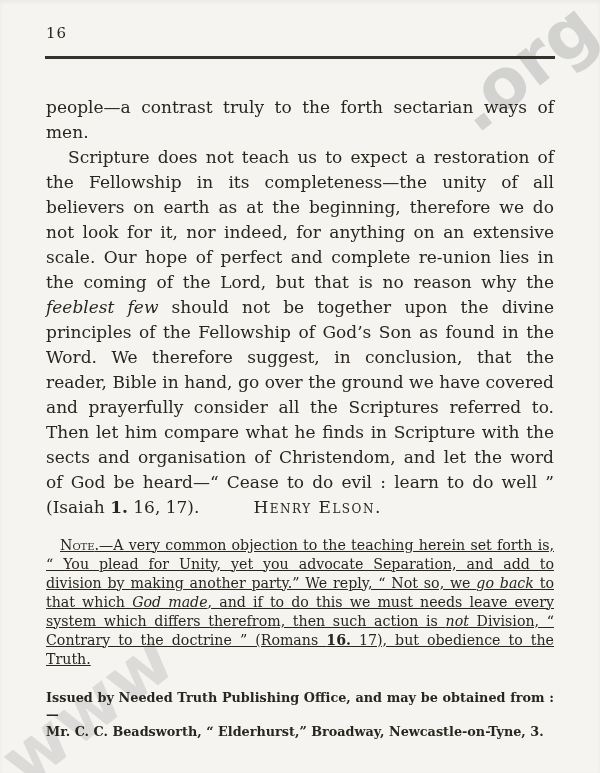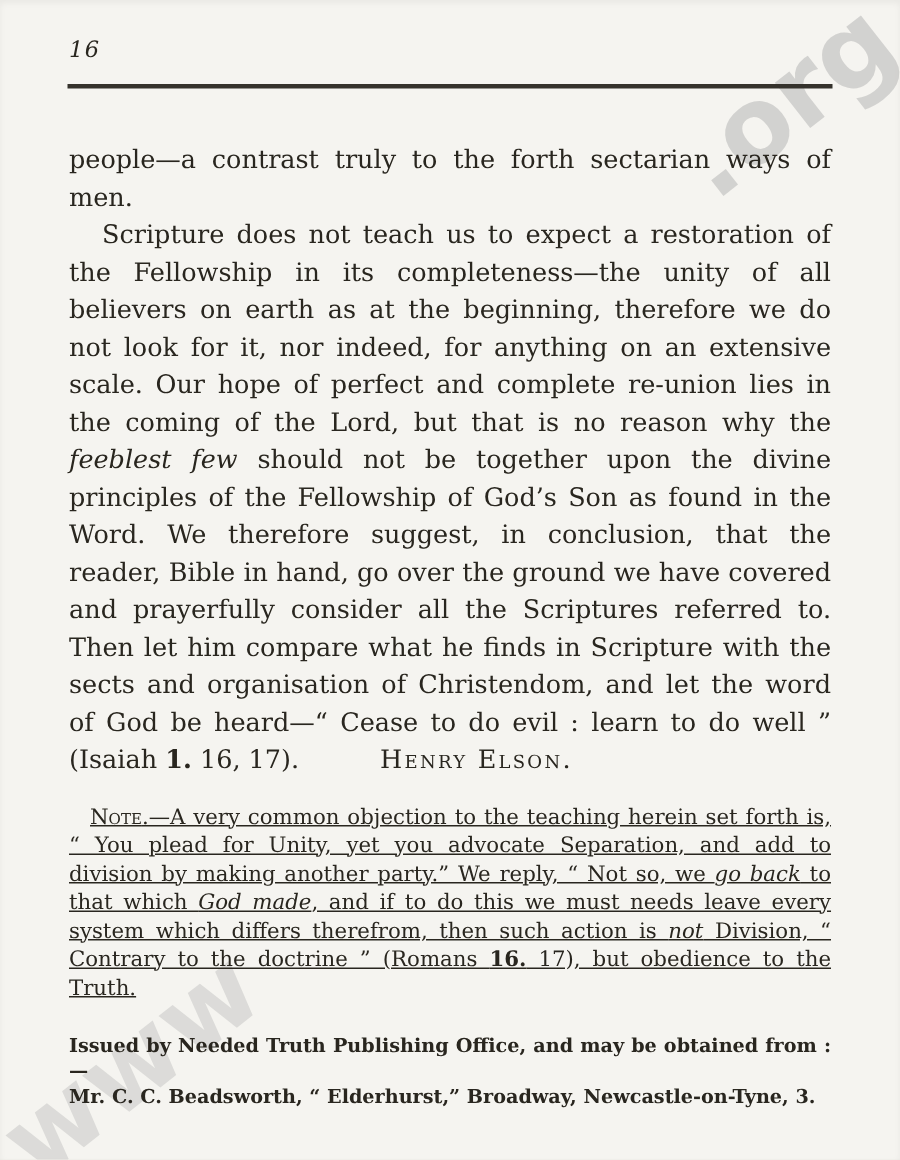--- a/index.html
+++ b/index.html
@@ -23,21 +23,21 @@
     position: absolute; z-index: 1;
     font-family: "DejaVu Sans", "Liberation Sans", sans-serif;
     font-weight: bold;
     transform: rotate(-38deg);
     pointer-events: none;
     user-select: none;
   }
   .wm-top    { top: 26px; right: -4px; font-size: 70px; color: rgba(168,168,168,0.45); }
   .wm-bottom { bottom: 22px; left: -10px; font-size: 70px; color: rgba(178,178,178,0.38); }
 
-  .header { position: relative; margin: 24px 46px 0 46px; text-align: center; height: 20px; font-style: italic; }
+  .header { position: relative; margin: 24px 46px 0 46px; text-align: center; height: 20px; }
   .pagenum {
     position: absolute; left: 0; top: 0;
     font-size: 15px; letter-spacing: 1px;
   }
   .running-title {
     font-size: 13px; letter-spacing: 3px;
     white-space: nowrap;
   }
   .rule {
     margin: 12px 45px 0 45px;

